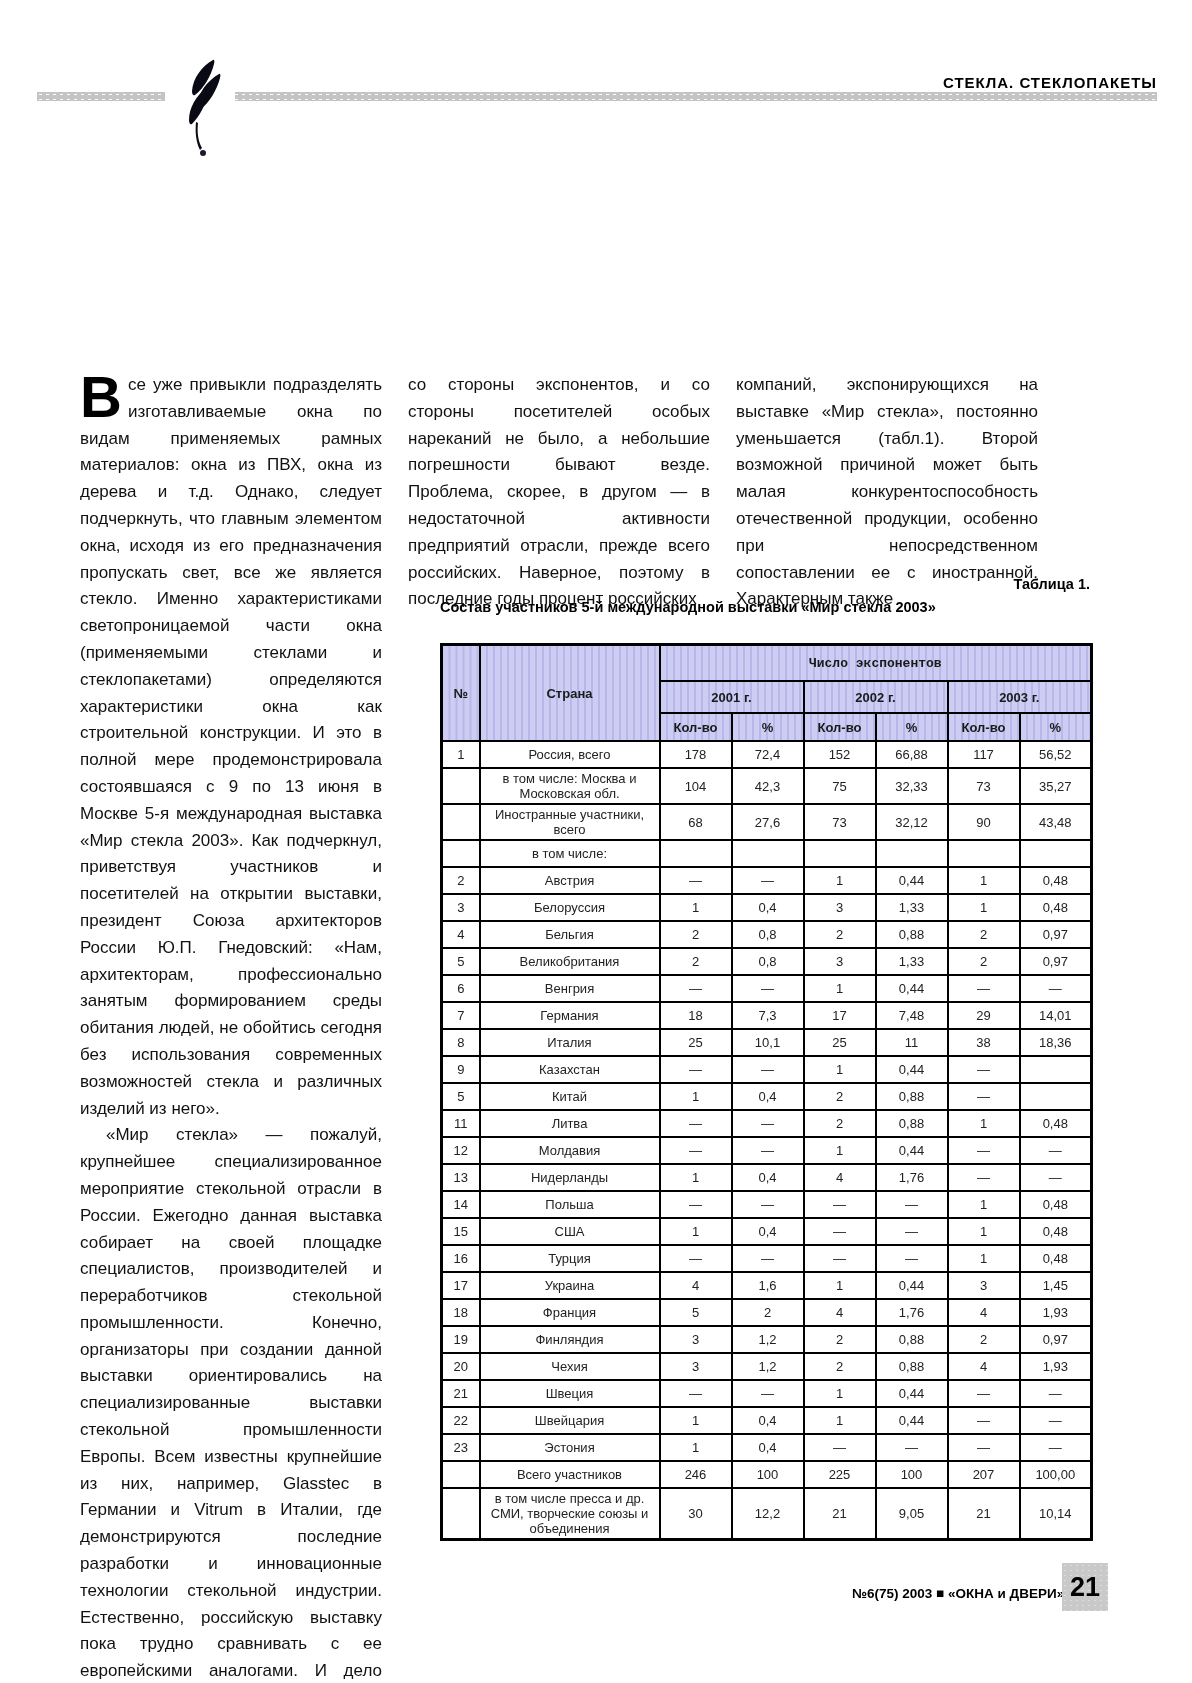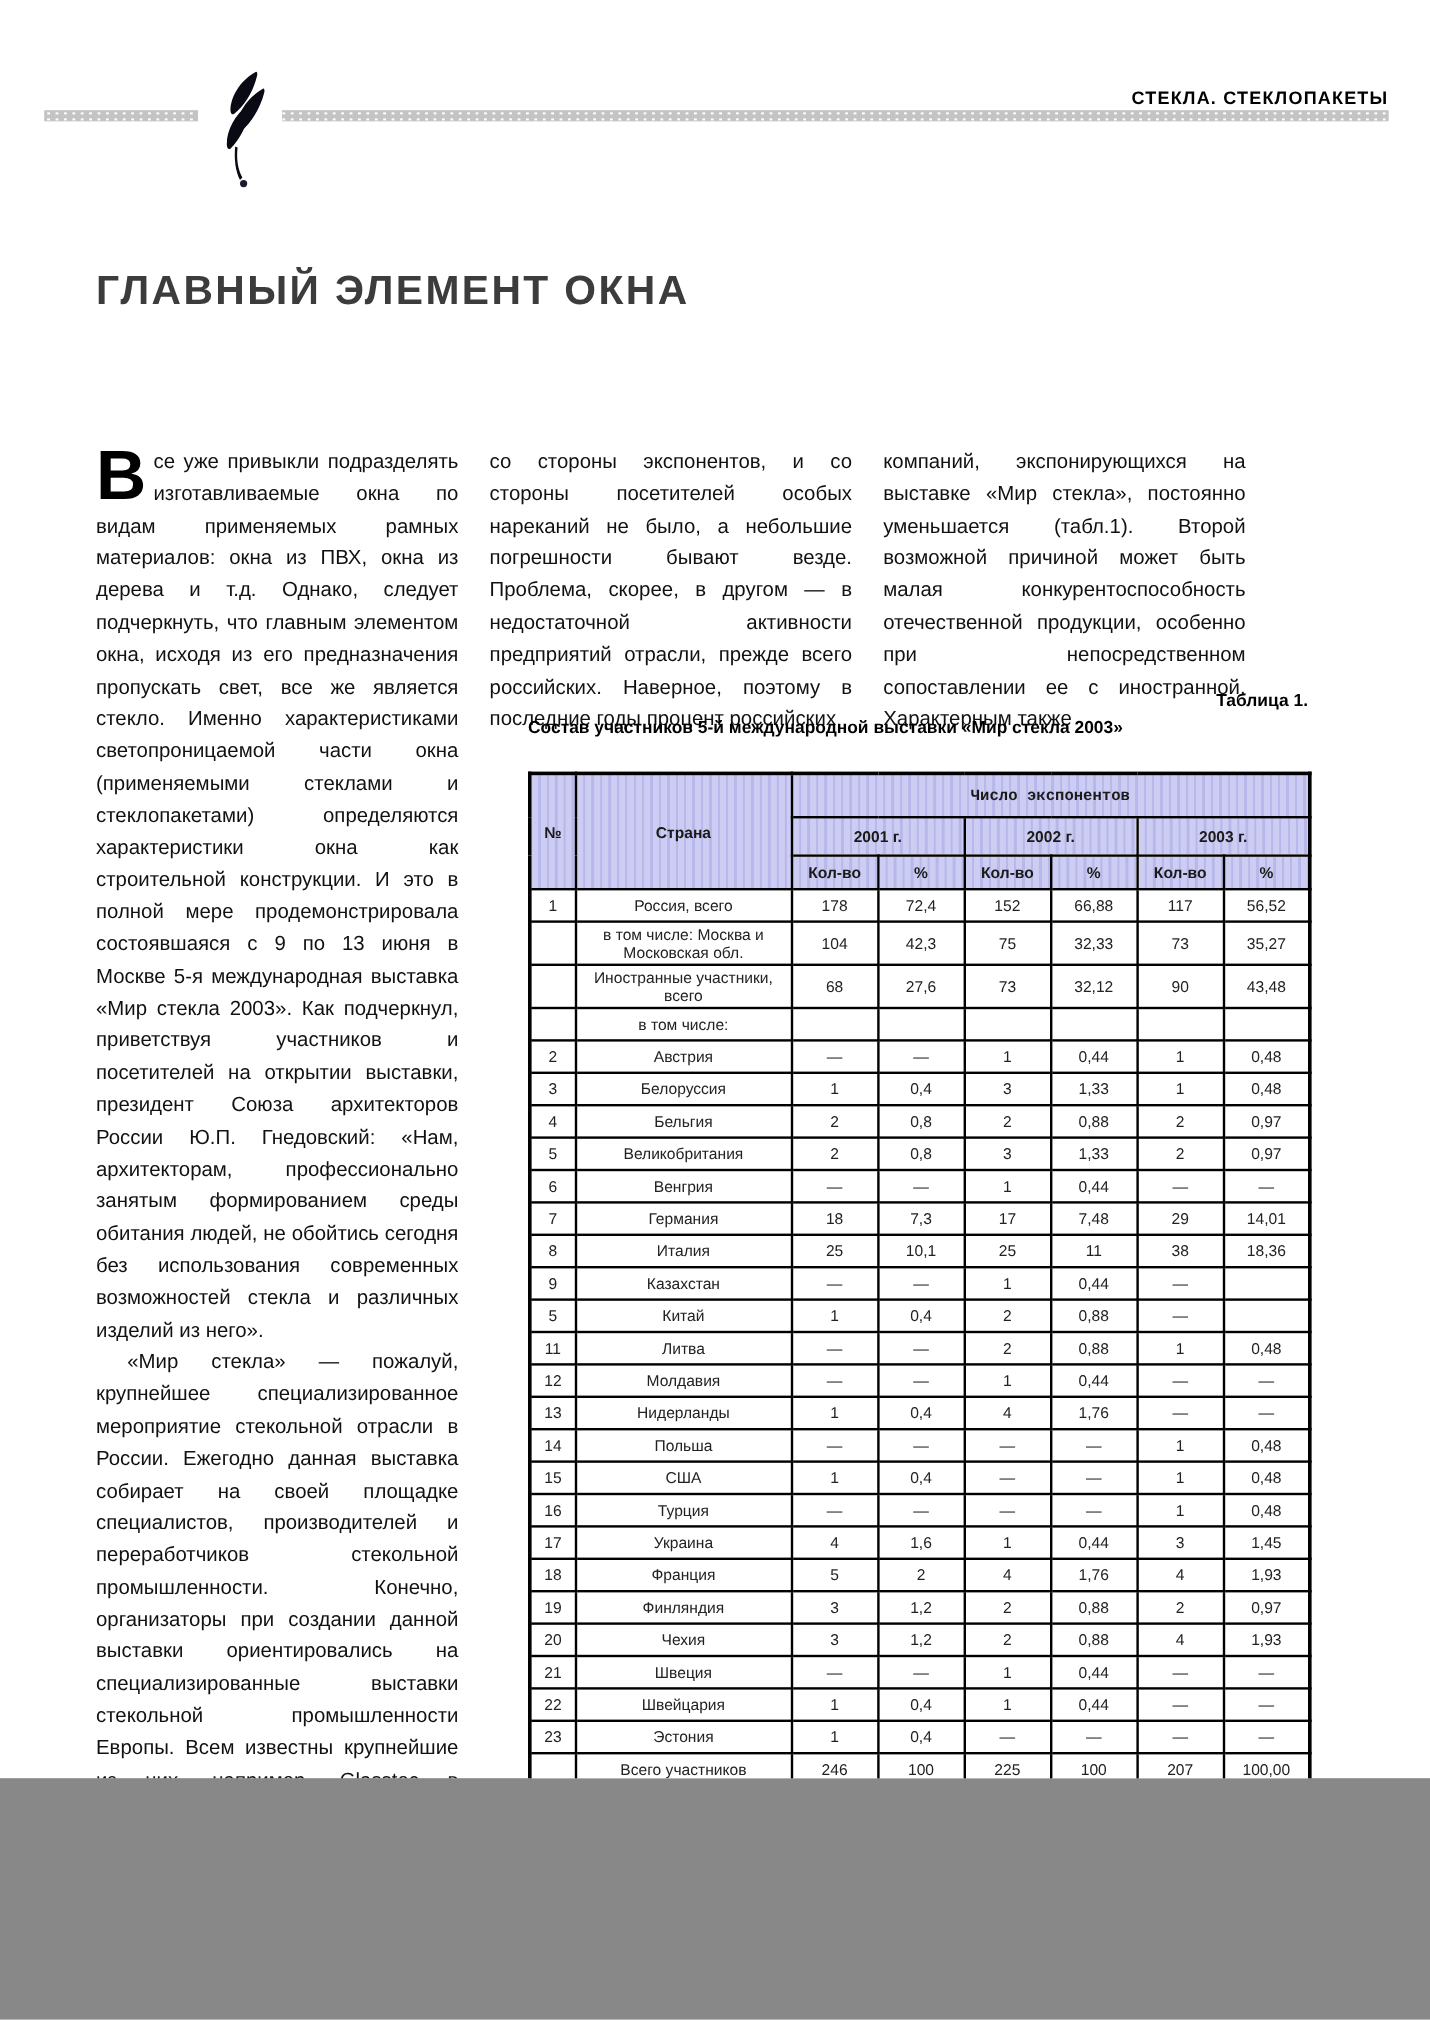--- a/index.html
+++ b/index.html
@@ -1,18 +1,18 @@
 <!DOCTYPE html>
 <html lang="ru"><head>
 <meta charset="utf-8">
 <style>
   html,body{margin:0;padding:0;background:#888;}
   .page{
     position:relative;
-    width:1192px;height:1482px;
+    width:1192px;height:1683px;
     margin:0 auto;
     background:#ffffff;
     font-family:"Liberation Sans","DejaVu Sans",sans-serif;
     color:#141414;
     overflow:hidden;
   }
   
   .topbar{
     position:absolute;left:37px;top:92px;width:1120px;height:9px;
     background-color:#c4c4c4;
@@ -106,21 +106,20 @@
     <svg width="62" height="110" viewBox="0 0 62 110" aria-hidden="true">
       <path d="M44 2 C33 8 24 20 23 33 C23 36 24 38 26 37 C35 30 42 18 45 6 C46 3 45 1 44 2 Z" fill="#0a0a14"></path>
       <path d="M50 16 C38 23 29 35 28 48 C28 51 29 53 31 52 C40 45 48 32 51 20 C52 17 51 15 50 16 Z" fill="#0a0a14"></path>
       <path d="M37 30 C27 38 20 50 20 62 C20 65 21 67 23 66 C31 58 37 46 39 34 C40 31 38 29 37 30 Z" fill="#0a0a14"></path>
       <path d="M27 64 C26 74 27 84 31 92 L33 90 C29 83 28 74 29 65 Z" fill="#0a0a14"></path>
       <circle cx="34" cy="95" r="3" fill="#1a1a2e"></circle>
     </svg>
   </div>
   <div class="section-label">СТЕКЛА. СТЕКЛОПАКЕТЫ</div>
 
-  <h1 class="title">ГЛАВНЫЙ ЭЛЕМЕНТ ОКНА</h1>
 
   <div class="col col1">
     <p class="p1"><span class="dropcap">В</span><span>се уже привыкли подразделять изготавливаемые окна по видам применяемых рамных материалов: окна из ПВХ, окна из дерева и т.д. Однако, следует подчеркнуть, что главным элементом окна, исходя из его предназначения пропускать свет, все же является стекло. Именно характеристиками светопроницаемой части окна (применяемыми стеклами и стеклопакетами) определяются характеристики окна как строительной конструкции. И это в полной мере продемонстрировала состоявшаяся с 9 по 13 июня в Москве 5-я международная выставка «Мир стекла 2003». Как подчеркнул, приветствуя участников и посетителей на открытии выставки, президент Союза архитекторов России Ю.П. Гнедовский: «Нам, архитекторам, профессионально занятым формированием среды обитания людей, не обойтись сегодня без использования современных возможностей стекла и различных изделий из него».</span></p>
     <p class="p2">«Мир стекла» — пожалуй, крупнейшее специализированное мероприятие стекольной отрасли в России. Ежегодно данная выставка собирает на своей площадке специалистов, производителей и переработчиков стекольной промышленности. Конечно, организаторы при создании данной выставки ориентировались на специализированные выставки стекольной промышленности Европы. Всем известны крупнейшие из них, например, Glasstec в Германии и Vitrum в Италии, где демонстрируются последние разработки и инновационные технологии стекольной индустрии. Естественно, российскую выставку пока трудно сравнивать с ее европейскими аналогами. И дело здесь не в недостатках организации выставки. Как раз по этому поводу и</p>
   </div>
   <div class="col col2">
     <p class="p1">со стороны экспонентов, и со стороны посетителей особых нареканий не было, а небольшие погрешности бывают везде. Проблема, скорее, в другом — в недостаточной активности предприятий отрасли, прежде всего российских. Наверное, поэтому в последние годы процент российских</p>
   </div>
   <div class="col col3">
     <p class="p1">компаний, экспонирующихся на выставке «Мир стекла», постоянно уменьшается (табл.1). Второй возможной причиной может быть малая конкурентоспособность отечественной продукции, особенно при непосредственном сопоставлении ее с иностранной. Характерным также</p>

